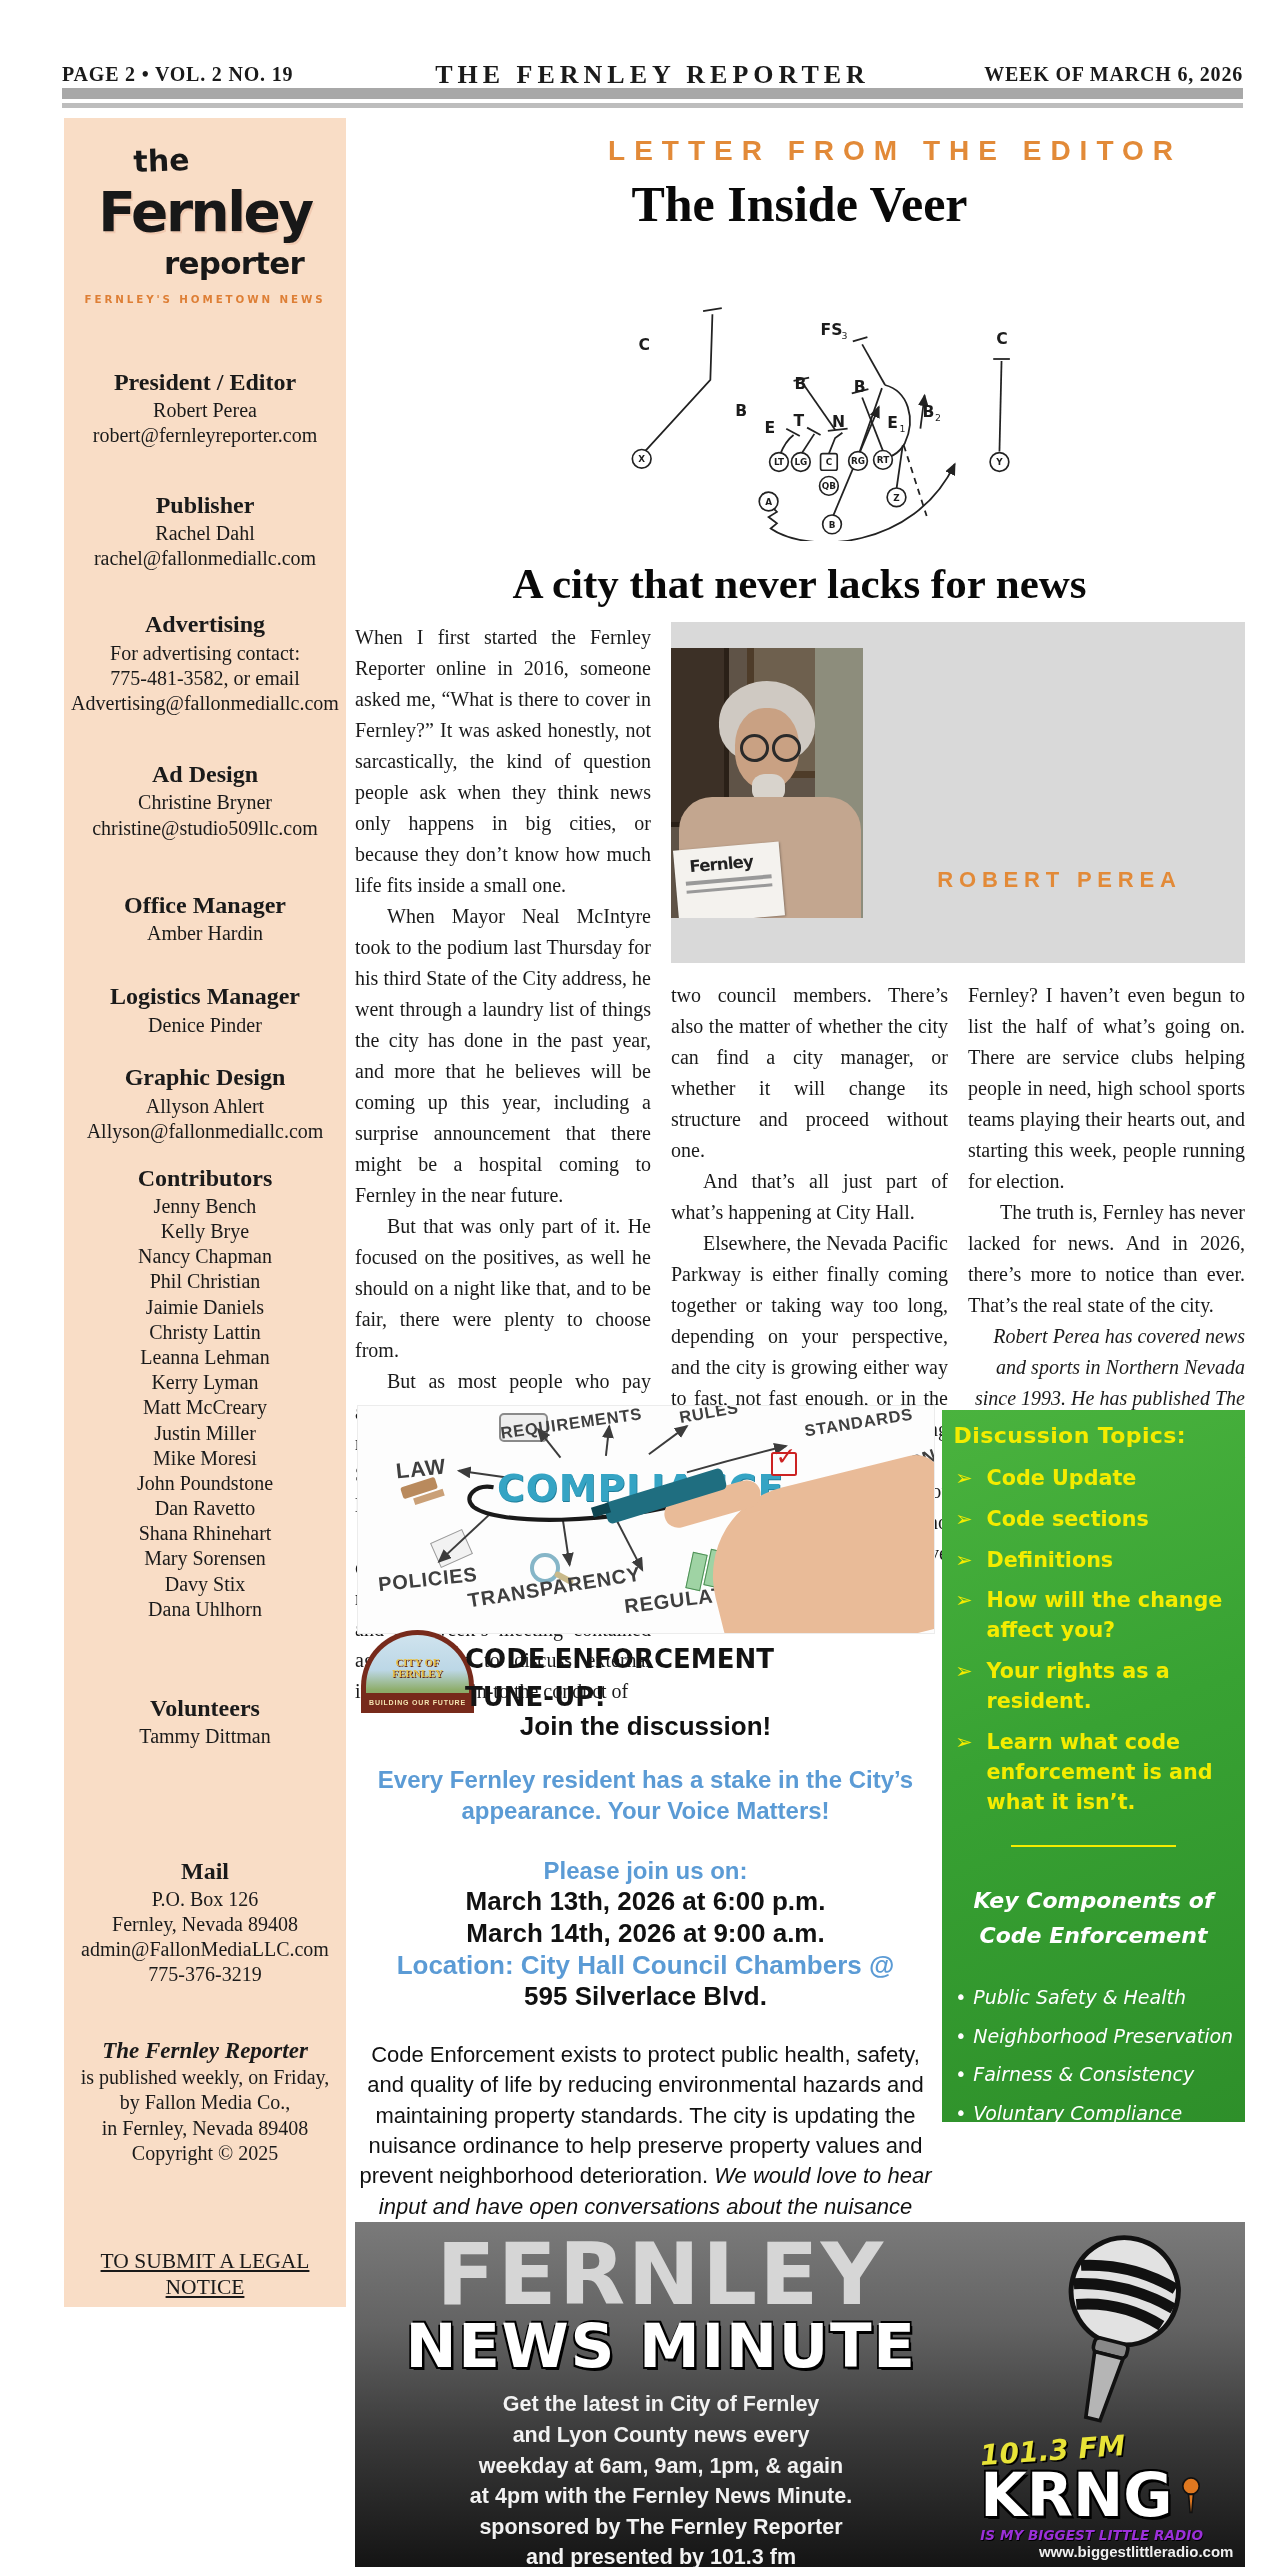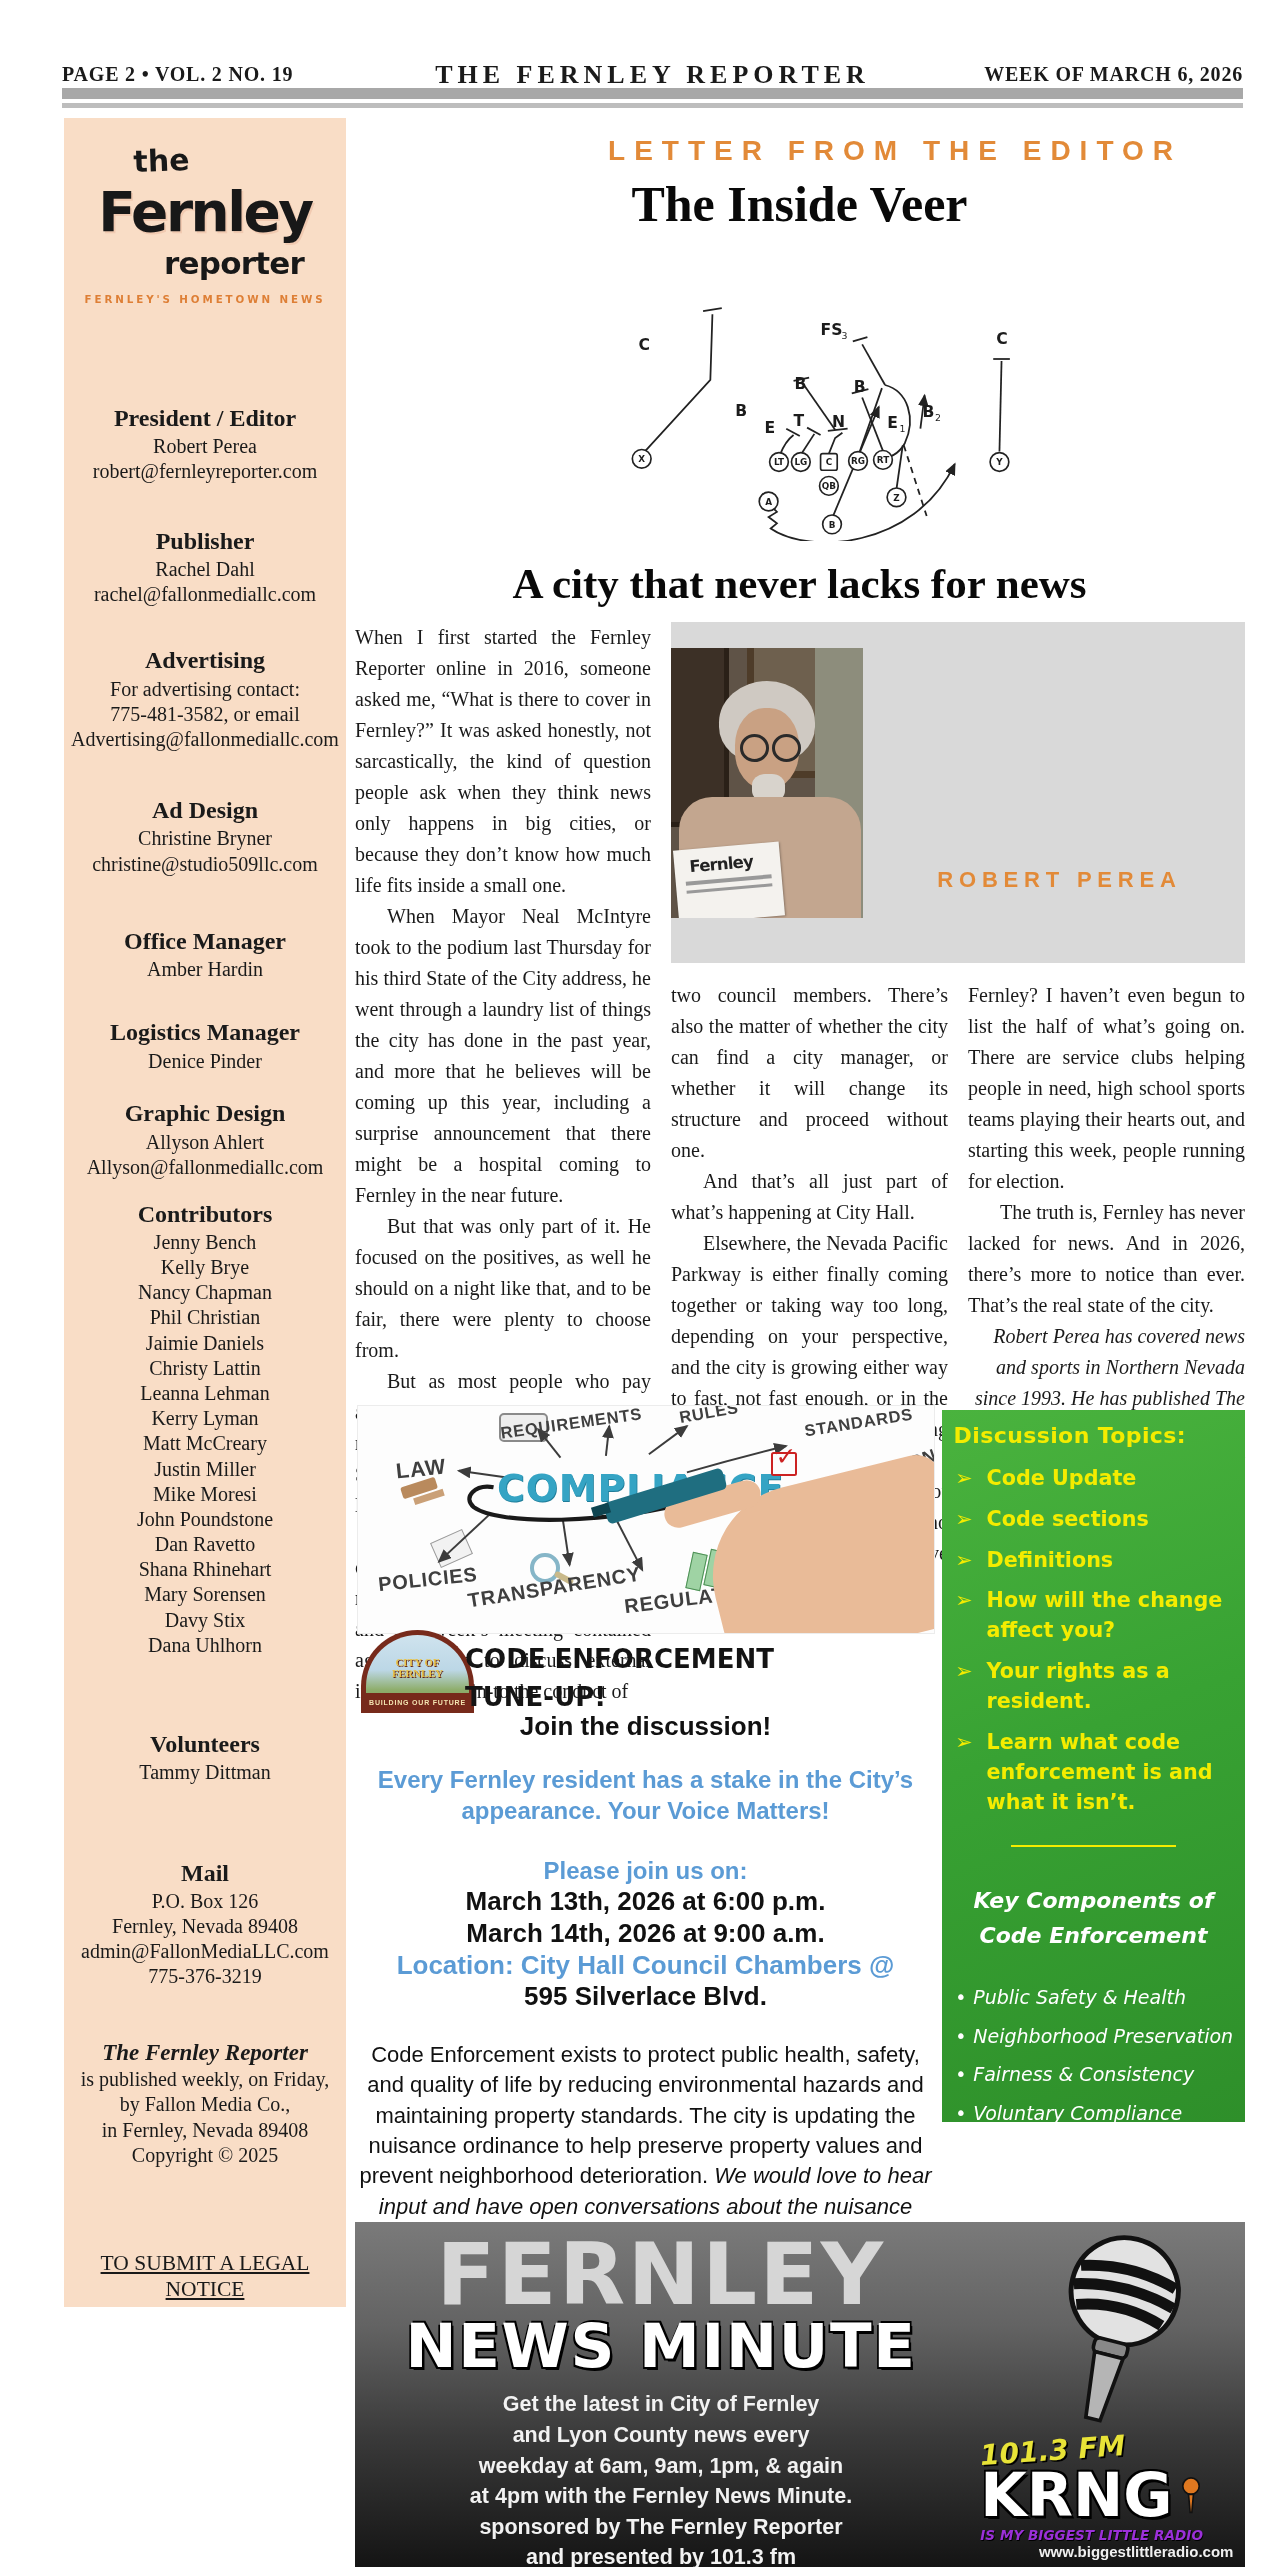--- a/index.html
+++ b/index.html
@@ -21,23 +21,23 @@
   .logo{padding-top:25px;line-height:1;}
   .logo-the{font:800 30px "DejaVu Sans",sans-serif;color:#181818;margin-right:87px;transform:rotate(-2deg);}
   .logo-fernley{font:800 55px "DejaVu Sans",sans-serif;color:#181818;letter-spacing:-2.5px;margin-top:1.7px;
                 text-shadow:1.7px 1.7px 0 #c2502a22;}
   .logo-reporter{font:800 31px "DejaVu Sans",sans-serif;color:#181818;letter-spacing:-0.8px;margin-left:58px;margin-top:1.7px;}
   .logo-tagline{font:bold 10.3px "DejaVu Sans",sans-serif;color:#de7f36;letter-spacing:2.9px;margin-top:11.6px;}
   .sb-h{font:bold 24px "Liberation Serif",serif;line-height:1.15;}
   .sb-lines{font:400 20px "Liberation Serif",serif;line-height:1.26;margin-top:1.7px;}
   .prelines{white-space:pre-line;}
   .u{text-decoration:underline;}
-  .m0{margin-top:100px;}.m1{margin-top:43px;}.m2{margin-top:40px;}.m3{margin-top:45px;}
+  .m0{margin-top:64px;}.m1{margin-top:43px;}.m2{margin-top:40px;}.m3{margin-top:45px;}
   .m4{margin-top:51px;}.m5{margin-top:37px;}.m6{margin-top:26.5px;}.m7{margin-top:20.7px;}
-  .m8{margin-top:73px;}.m9{margin-top:74px;}
+  .m8{margin-top:73px;}.m9{margin-top:108px;}
   .pub{margin-top:50px;}
   .sb-pub-title{font:bold italic 23px "Liberation Serif",serif;}
   .legal{margin-top:83px;}
   .sb-h2{font:400 21.5px "Liberation Serif",serif;line-height:1.2;}
 
   
   .kicker{position:absolute;left:355px;top:135px;width:827px;text-align:right;
           font:bold 28px "Liberation Sans",sans-serif;letter-spacing:9px;color:#e28a38;}
   .headline1{position:absolute;left:355px;top:175px;width:889px;text-align:center;
              font:bold 50px "Liberation Serif",serif;letter-spacing:0px;color:#090909;}

